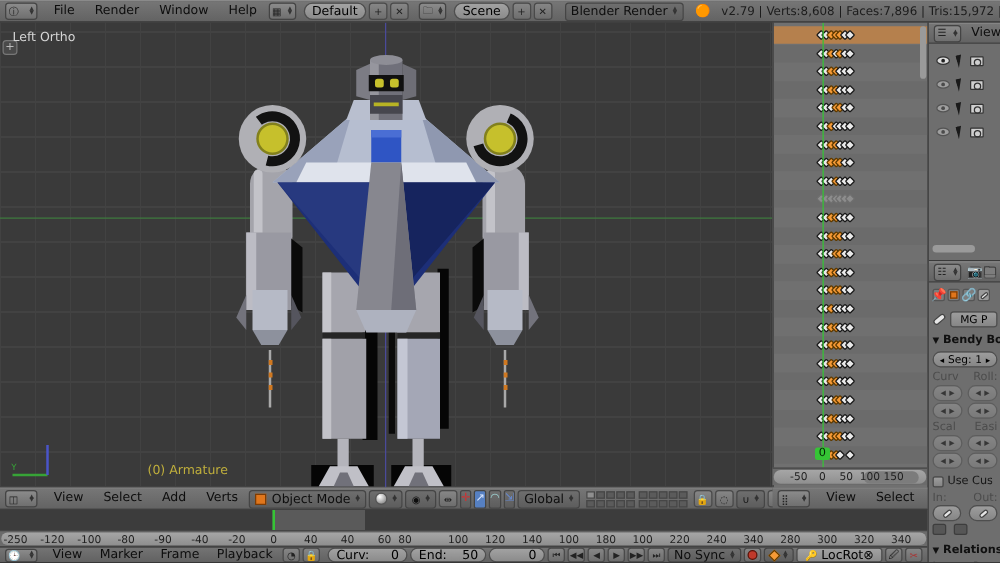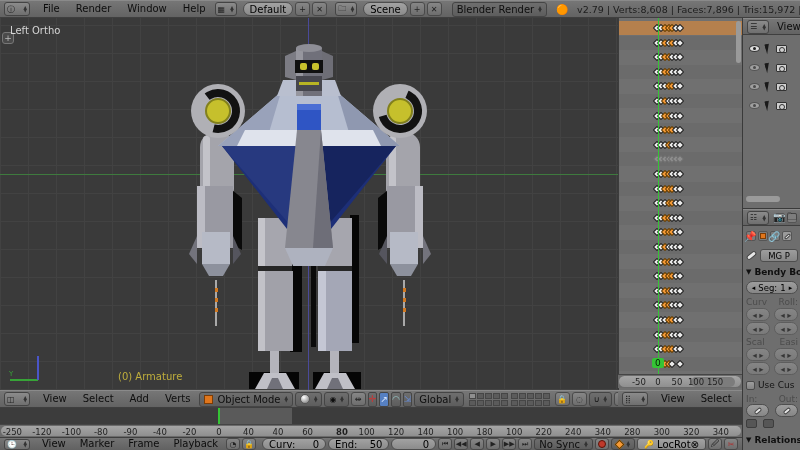--- a/index.html
+++ b/index.html
@@ -664,21 +664,21 @@
           <span class="tick" style="left: 40.88px;">-120</span>
           <span class="tick" style="left: 70.4px;">-100</span>
           <span class="tick" style="left: 99.92px;">-80</span>
           <span class="tick" style="left: 129.44px;">-90</span>
           <span class="tick" style="left: 158.96px;">-40</span>
           <span class="tick" style="left: 188.48px;">-20</span>
           <span class="tick" style="left: 218px;">0</span>
           <span class="tick" style="left: 247.52px;">40</span>
           <span class="tick" style="left: 277.04px;">40</span>
           <span class="tick" style="left: 306.56px;">60</span>
-          <span class="tick" style="left: 341px; font-weight: bold;">80</span>
+          <span class="tick" style="left: 323px;">80</span>
           <span class="tick" style="left: 365.6px;">100</span>
           <span class="tick" style="left: 395.12px;">120</span>
           <span class="tick" style="left: 424.64px;">140</span>
           <span class="tick" style="left: 454.16px;">100</span>
           <span class="tick" style="left: 483.68px;">180</span>
           <span class="tick" style="left: 513.2px;">100</span>
           <span class="tick" style="left: 542.72px;">220</span>
           <span class="tick" style="left: 572.24px;">240</span>
           <span class="tick" style="left: 601.76px;">340</span>
           <span class="tick" style="left: 631.28px;">280</span>

